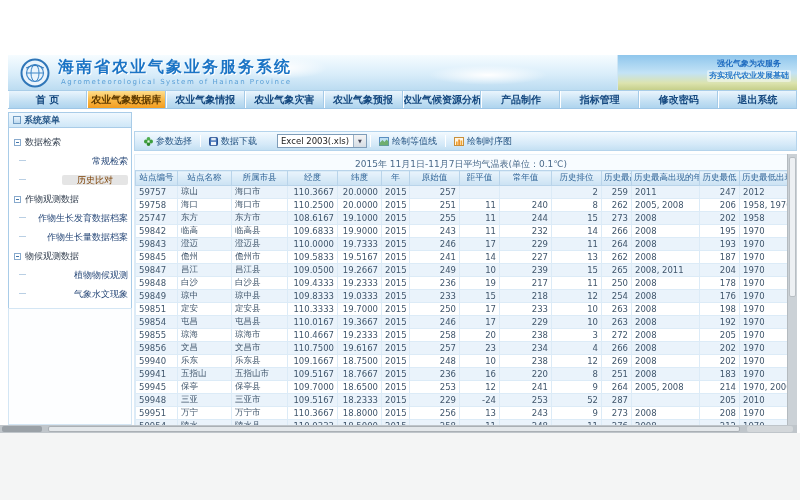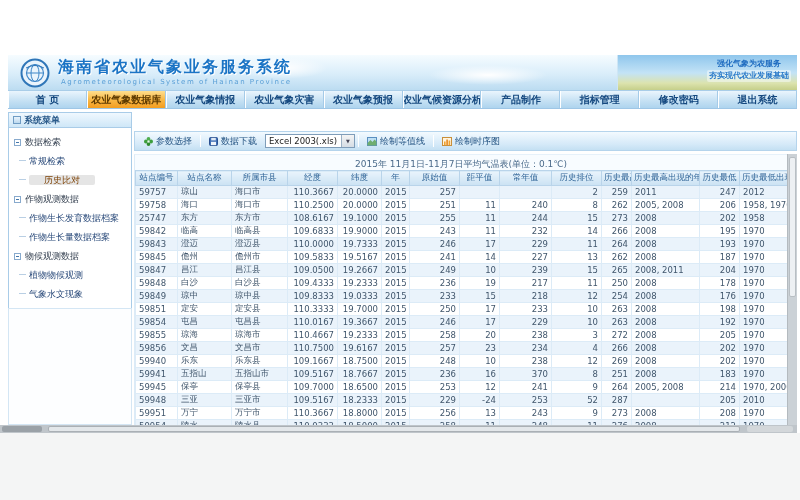--- a/index.html
+++ b/index.html
@@ -30,39 +30,39 @@
   .nav-item.active{background:linear-gradient(180deg,#fede8e 0%,#f9b947 50%,#f39d20 100%);color:#5d3a00;}
 
   
   .content{position:absolute;top:57px;left:0;right:0;bottom:0;}
 
   .sidebar{position:absolute;left:0;top:0;width:124px;bottom:0;}
   .side-box1{position:absolute;left:0;right:0;top:0;height:212px;border:1px solid #a9cce8;background:#fff;overflow:hidden;}
   .side-box2{position:absolute;left:0;right:0;top:196px;bottom:0;border:1px solid #d4e6f4;background:#fdfeff;}
   .side-header{height:15px;background:linear-gradient(180deg,#f0f8fe 0%,#cfe7f7 100%);border-bottom:1px solid #a9cce8;font-size:9px;color:#2a5a8a;font-weight:bold;display:flex;align-items:center;gap:3px;padding:0 4px;}
   .menu-icon{width:8px;height:8px;border:1px solid #6f9cc4;background:linear-gradient(180deg,#e8f3fc,#bcd9ef);flex:0 0 auto;}
-  .tree{padding:5px 3px;}
+  .tree{padding:5px 3px;text-align:right;}
   .tree-section{font-size:9px;color:#333f4f;display:flex;align-items:center;gap:4px;padding:3px 2px;cursor:pointer;white-space:nowrap;}
   .minus-box{width:7px;height:7px;border:1px solid #88aacd;background:#fff;position:relative;flex:0 0 auto;}
   .minus-box::after{content:'';position:absolute;left:1px;right:1px;top:2px;height:1px;background:#4477aa;}
   .tree-child{font-size:9px;color:#2a4a7a;padding:3px 0 3px 17px;position:relative;cursor:pointer;white-space:nowrap;}
   .tree-child::before{content:'';position:absolute;left:7px;top:8px;width:7px;height:1px;background:#b9cfe4;}
   .tree-child.selected .tree-child-label{background:#e5e5e5;color:#7c3f00;padding:0 15px;border-radius:2px;}
 
   .main{position:absolute;left:126px;top:0;right:0;bottom:0;}
   .crumbbar{height:31px;display:flex;align-items:center;justify-content:space-between;background:linear-gradient(180deg,#feffff 0%,#e9f4fc 100%);border:1px solid #cfe3f3;font-size:9px;padding:0 6px;color:#4a5a6a;margin-top:48px;}
   .crumb-left{display:flex;align-items:center;gap:4px;}
   .crumb-label{font-weight:bold;color:#2a5a8a;}
   .crumb-path{color:#55687a;}
   .user-info{display:flex;align-items:center;gap:3px;color:#33527a;}
 
   .toolbar{position:absolute;top:19px;left:0;right:0;height:20px;background:linear-gradient(180deg,#f3faff 0%,#d4e9f8 70%,#c4e0f3 100%);border:1px solid #b5d4ec;display:flex;align-items:center;font-size:9px;color:#1d4e7e;padding:0 4px;gap:3px;}
   .tb-btn{display:flex;align-items:center;gap:3px;padding:2px 5px;cursor:pointer;border-radius:2px;white-space:nowrap;}
   .tb-sep{width:1px;height:12px;background:#a9cce8;border-right:1px solid #fff;}
-  .tb-select{height:14px;background:#fff;border:1px solid #7f9db9;font-size:8.5px;display:flex;align-items:center;padding:0 0 0 3px;gap:4px;color:#222;cursor:pointer;}
+  .tb-select{height:14px;background:#fff;border:1px solid #7f9db9;font-size:8.5px;display:flex;align-items:center;padding:0 0 0 3px;gap:4px;color:#222;cursor:pointer;margin-left:12px;}
   .dd-arrow{width:13px;height:12px;background:linear-gradient(180deg,#f4f4f4,#d5dde5);border-left:1px solid #9ab0c4;display:flex;align-items:center;justify-content:center;font-size:5px;color:#445;}
 
   .table-zone{position:absolute;top:42px;left:0;right:10px;bottom:0;background:#fff;border-left:1px solid #dcebf7;border-top:1px solid #e6f1fa;overflow:hidden;}
   .table-title{height:15px;text-align:center;font-size:9px;color:#4a6a8a;background:#f8fcff;padding-top:3px;white-space:nowrap;}
   table{border-collapse:collapse;table-layout:fixed;width:662px;}
   th{height:15px;background:linear-gradient(180deg,#e9f4fc 0%,#cbe2f3 100%);border:1px solid #b9d4ea;font-size:8.5px;color:#2e6396;font-weight:normal;overflow:hidden;white-space:nowrap;padding:0 2px;}
   td{height:12px;border:1px solid #dcebf7;font-size:8.5px;color:#40566c;padding:0 3px;overflow:hidden;white-space:nowrap;background:#fff;}
   tbody tr:nth-child(odd) td{background:#eaf3fb;}
   .al{text-align:left;} .ar{text-align:right;} .ac{text-align:right;}
 
@@ -476,21 +476,21 @@
                 </tr>
                 <tr>
                   <td class="al">59941</td>
                   <td class="al">五指山</td>
                   <td class="al">五指山市</td>
                   <td class="ar">109.5167</td>
                   <td class="ar">18.7667</td>
                   <td class="ac">2015</td>
                   <td class="ar">236</td>
                   <td class="ar">16</td>
-                  <td class="ar">370</td>
+                  <td class="ar">220</td>
                   <td class="ar">8</td>
                   <td class="ar">251</td>
                   <td class="al">2008</td>
                   <td class="ar">183</td>
                   <td class="al">1970</td>
                 </tr>
                 <tr>
                   <td class="al">59945</td>
                   <td class="al">保亭</td>
                   <td class="al">保亭县</td>

